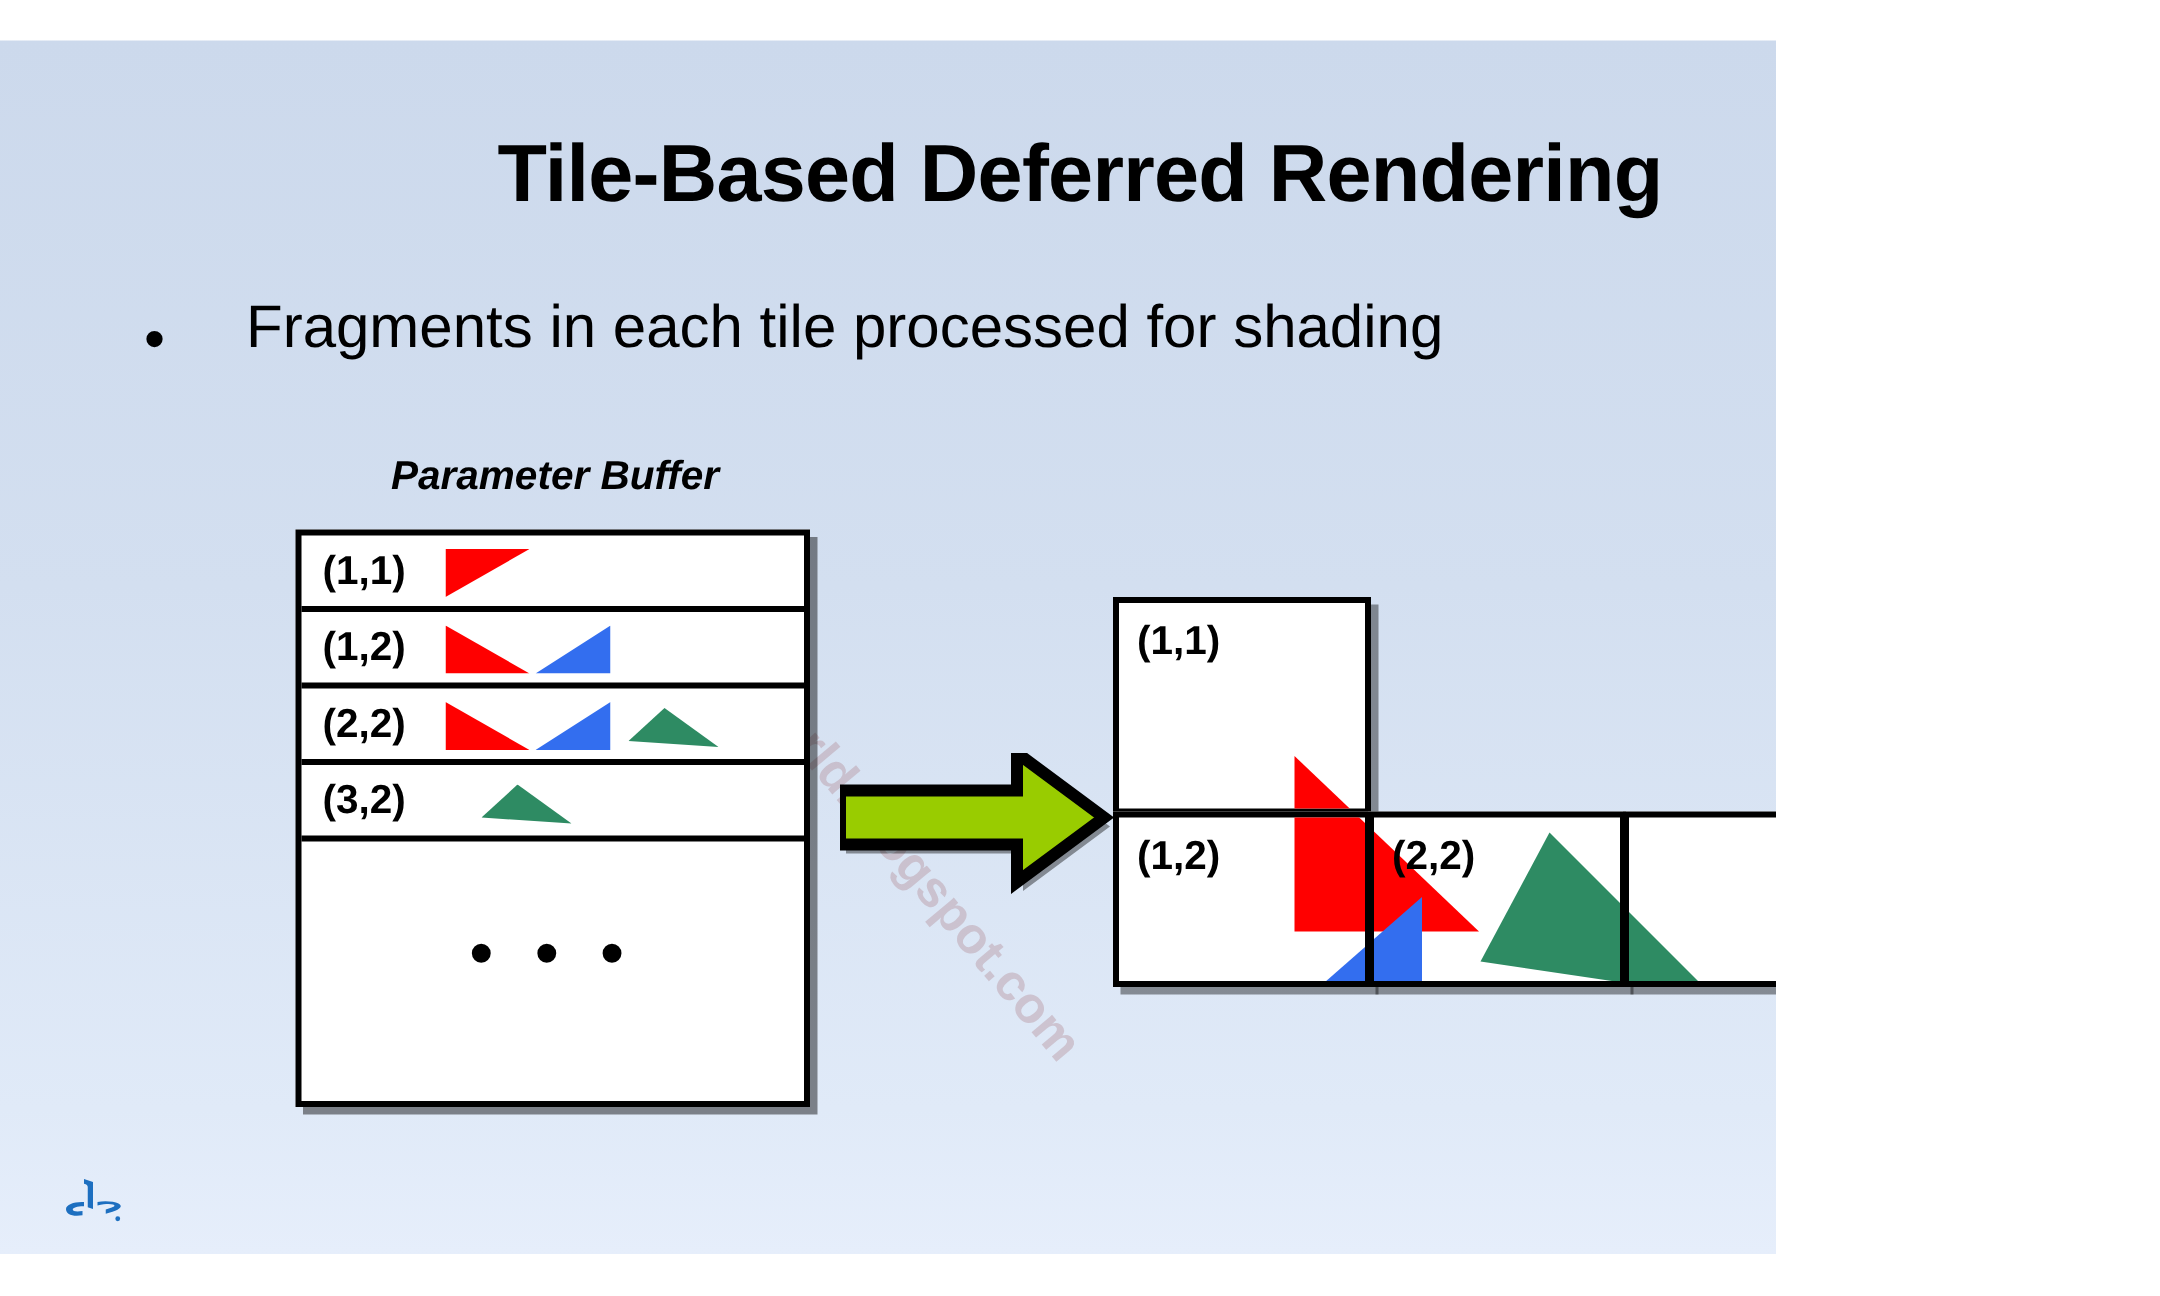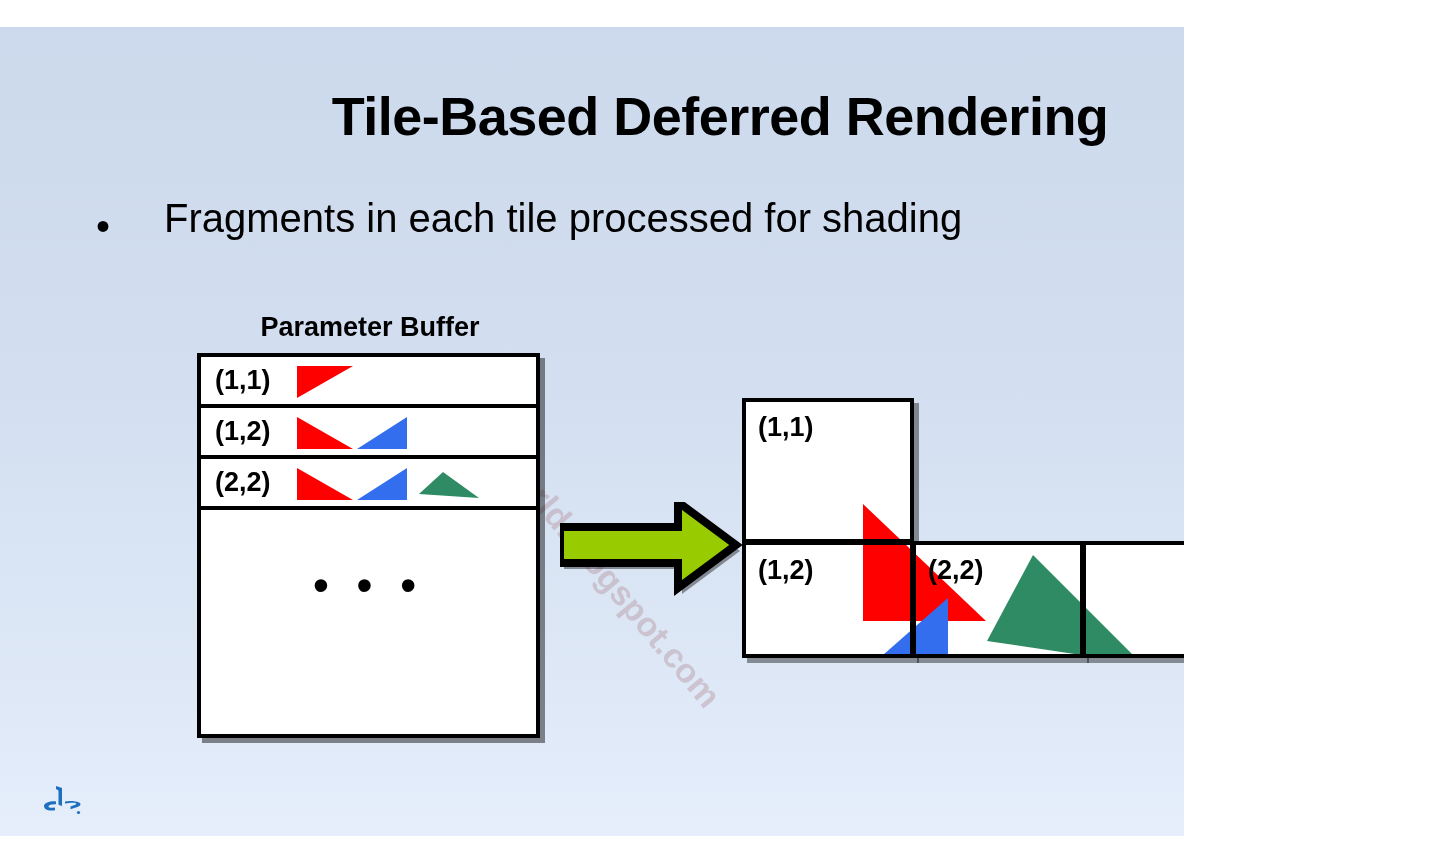--- a/index.html
+++ b/index.html
@@ -64,21 +64,21 @@
 
   
   .section-heading {
     position: absolute;
     font-size: 27px;
     font-weight: bold;
     color: #000000;
     white-space: nowrap;
     text-align: center;
   }
-  #pb-heading { left: 175px; top: 285px; width: 390px; }
+  #pb-heading { left: 175px; top: 275px; width: 390px; font-style: italic; }
   #fs-heading { left: 805px; top: 286px; width: 390px; }
 
   
   #watermark {
     position: absolute;
     left: 470px;
     top: 355px;
     width: 420px;
     transform: rotate(50deg);
     transform-origin: left top;
@@ -306,20 +306,28 @@
         </svg>
         <svg class="tri" style="left:60px;top:9px;" width="50" height="32" viewBox="0 0 50 32">
           <polygon points="50,0 50,32 0,32" fill="#336eef"></polygon>
         </svg>
         <svg class="tri" style="left:122px;top:13px;" width="60" height="28" viewBox="0 0 60 28">
           <polygon points="24,0 60,26 0,22" fill="#2e8b63"></polygon>
         </svg>
       </div>
     </div>
 
+    <div class="pb-row">
+      <span class="pb-row-label">(3,2)</span>
+      <div class="pb-row-shapes">
+        <svg class="tri" style="left:24px;top:13px;" width="60" height="28" viewBox="0 0 60 28">
+          <polygon points="24,0 60,26 0,22" fill="#2e8b63"></polygon>
+        </svg>
+      </div>
+    </div>
 
     <div class="pb-empty">
       <div id="pb-ellipsis">• • •</div>
     </div>
 
   </div>
 
   <div id="arrow">
     <svg width="190" height="100" viewBox="0 0 190 100">
       <g transform="translate(4,6)">

